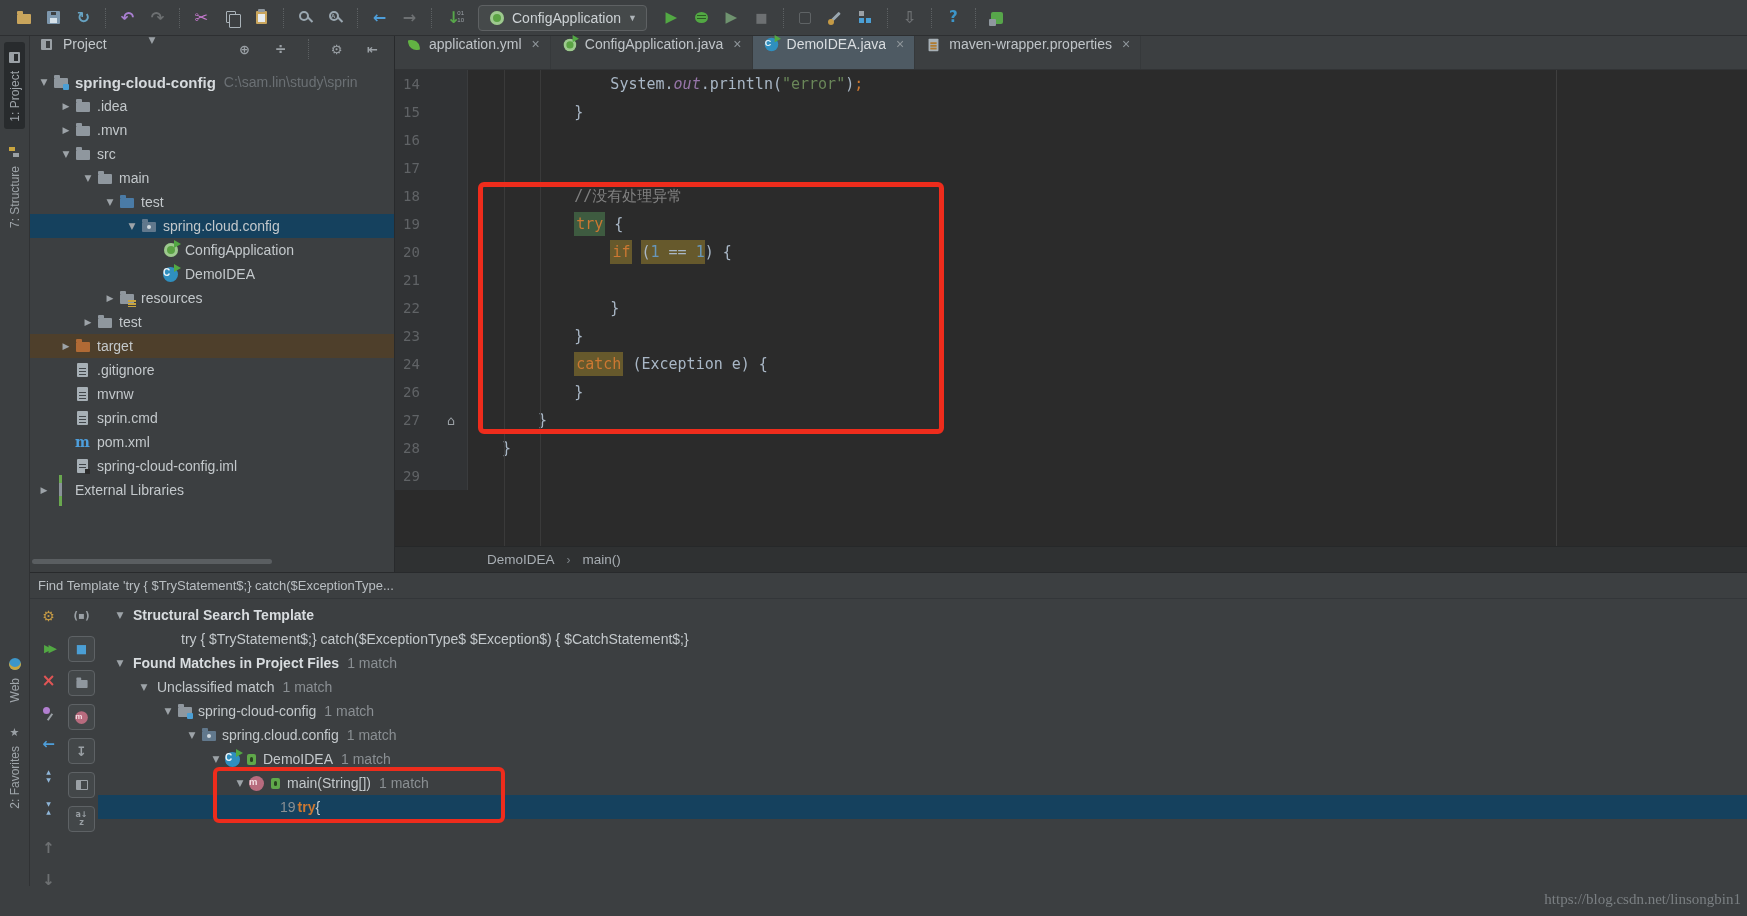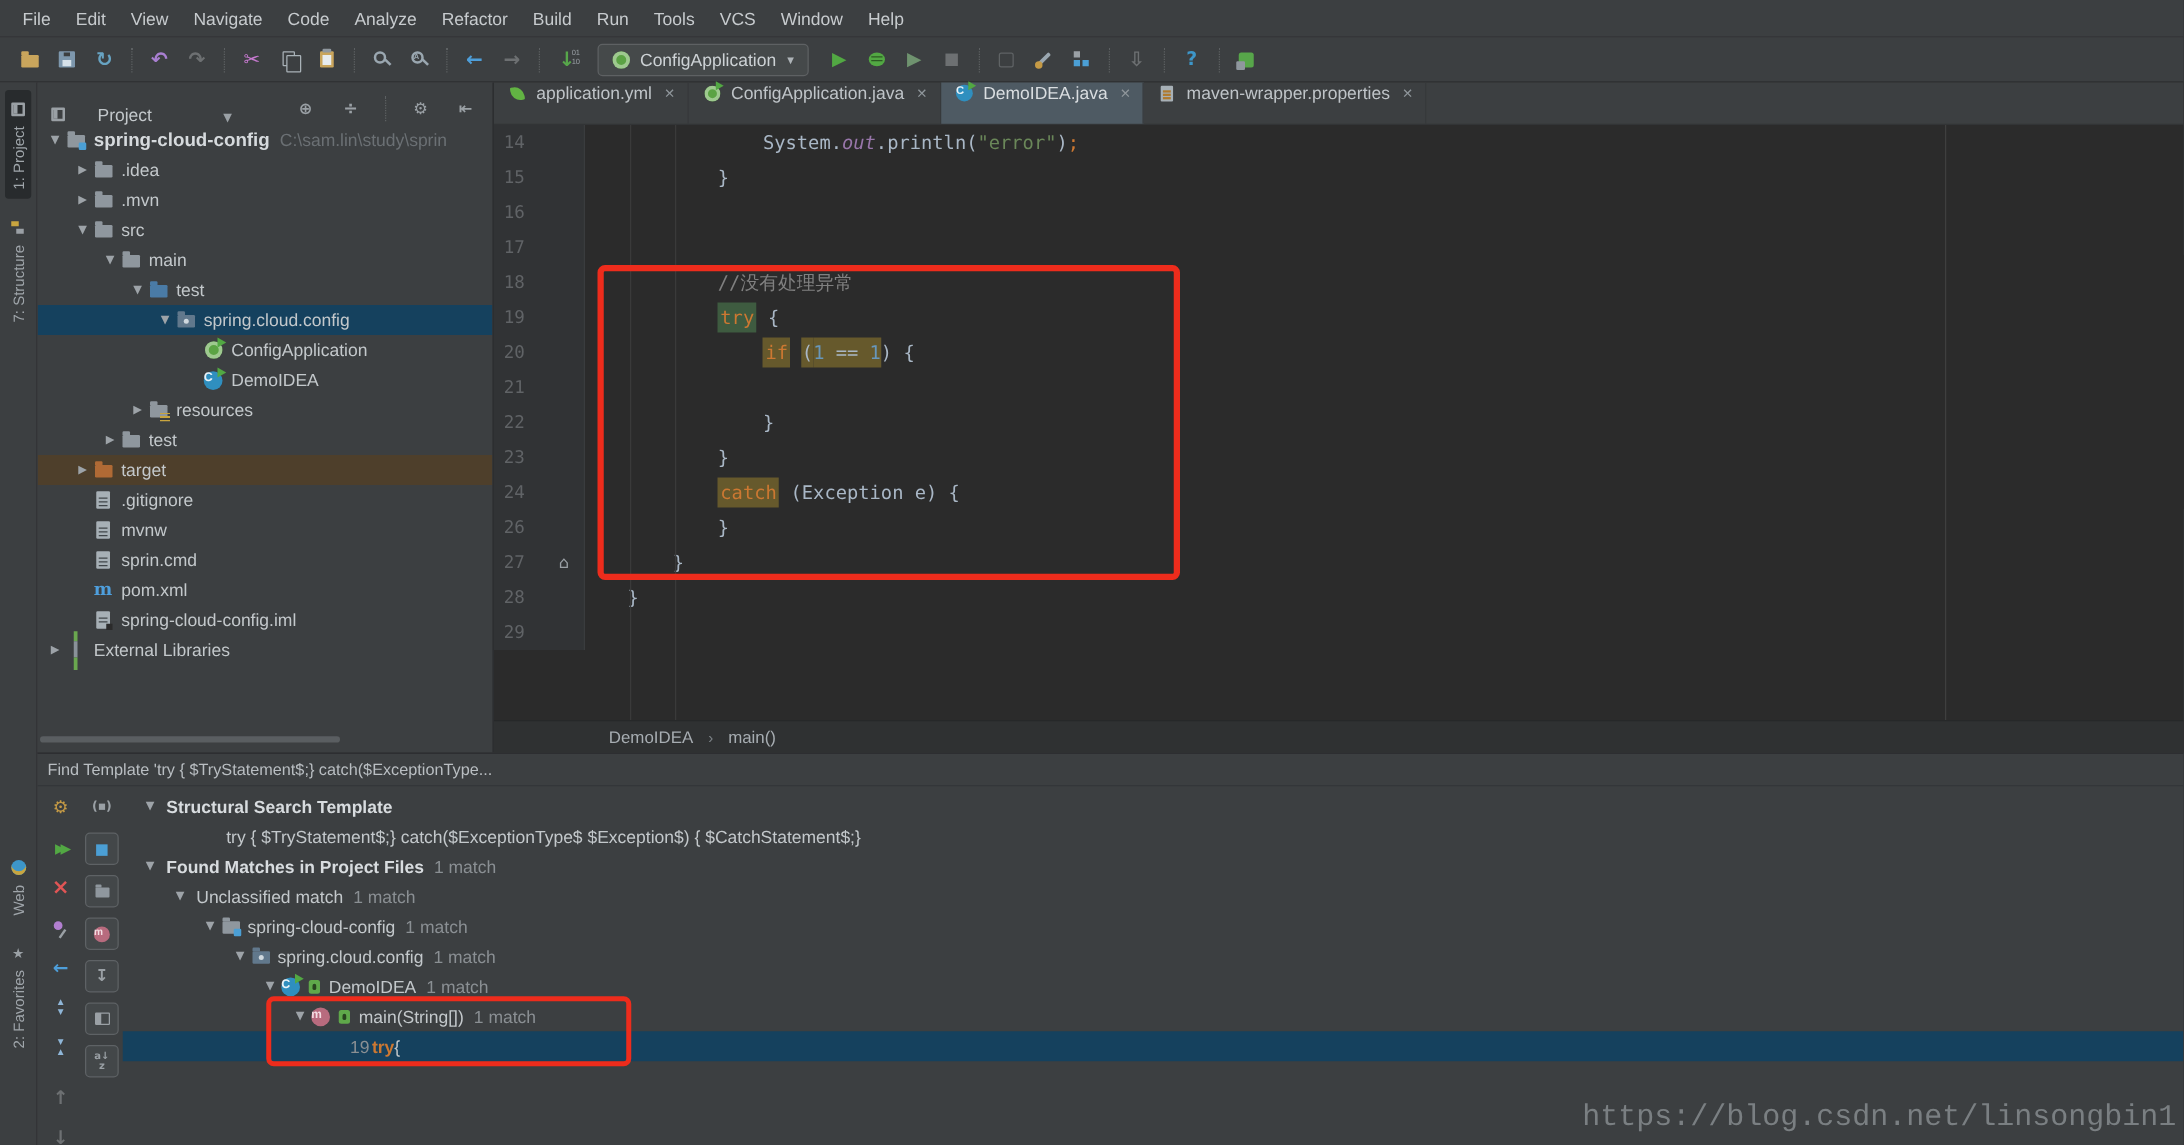--- a/index.html
+++ b/index.html
@@ -31,21 +31,21 @@
   .stripe-item.active{background:#282b2d}
   .stripe-label{writing-mode:vertical-rl;transform:rotate(180deg);font-size:12px;color:#9fa5aa}
   .stripe-spacer{flex:1}
   .stripe-bottom{margin-bottom:56px;display:flex;flex-direction:column;align-items:center}
 
   #content{flex:1;display:flex;flex-direction:column;min-width:0}
   #main-row{display:flex;height:536px;min-width:0}
 
   
   #project-panel{width:365px;flex:none;background:var(--panel-bg);border-right:1px solid #282a2c;display:flex;flex-direction:column;position:relative;overflow:hidden}
-  #pp-header{height:34px;display:flex;align-items:flex-end;padding:0 8px;gap:23px;color:#c3c8cb}
+  #pp-header{height:34px;display:flex;align-items:flex-start;padding:0 8px;gap:8px;color:#c3c8cb}
   #pp-header .hicons{margin-left:auto;display:flex;align-items:center;gap:9px}
   #pp-header .dd{font-size:9px;color:#9aa0a5;margin-left:34px}
   #project-tree{flex:1;overflow:hidden}
   .trow{height:24px;display:flex;align-items:center;white-space:nowrap;cursor:default}
   .trow.sel{background:var(--selection,#15415e)}
   .trow.trg{background:var(--target-row,#4e3f2b)}
   .arr{width:16px;font-size:9px;color:#9da3a8;text-align:center;flex:none;font-family:"DejaVu Sans",sans-serif}
   .lbl{margin-left:6px;color:#c3c8cb}
   .lbl.b{font-weight:bold;color:#d6dadd;font-size:15px}
   .path{margin-left:8px;color:var(--path-gray,#6b7074)}
@@ -90,21 +90,21 @@
   .brow{height:24px;display:flex;align-items:center;white-space:nowrap;cursor:default}
   .brow.sel{background:var(--selection)}
   .brow .lbl{margin-left:5px}
   .brow .lbl.b{font-weight:bold;color:#d8dcdf;font-size:14px}
   .brow .lck{margin-left:4px}
   .seg-ln{color:#8a8f93;margin-right:2px}
   .seg-kw{color:var(--keyword);font-weight:bold}
   .seg-pl{color:#c3c8cb}
   #redrect2{position:absolute;left:183px;top:168px;width:292px;height:56px;border:4px solid var(--annotation-red);border-radius:6px;pointer-events:none}
 
-  #watermark{position:absolute;right:6px;bottom:8px;font-family:Liberation Mono, monospace;font-size:24px;color:var(--watermark,#7a7f82)}
+  #watermark{position:absolute;right:6px;bottom:8px;font-family:Liberation Serif, serif;font-size:15px;color:var(--watermark,#7a7f82)}
 
   
   .fb{width:14px;height:10px;background:var(--fc,#8f979e);border-radius:1px;position:relative;margin-top:2px}
   .fb:before{content:"";position:absolute;top:-3px;left:0;width:6px;height:3px;background:var(--fc,#8f979e);border-radius:1px 1px 0 0}
   .pdot{position:absolute;width:4px;height:4px;border-radius:50%;background:#cfd8de;left:50%;top:58%;transform:translate(-50%,-50%)}
   .psq{position:absolute;right:0;bottom:1px;width:6px;height:6px;background:#4b9fd5;border-radius:1px}
   .rl{position:absolute;right:-1px;bottom:0;width:8px;height:7px;background:repeating-linear-gradient(#c9a53f 0 1.5px,transparent 1.5px 3px)}
   .fil{width:11px;height:14px;background:#a7b0b6;border-radius:1px;position:relative;padding-top:3px}
   .fil u{height:1.5px;background:#41464a;margin:1.5px 2px 0}
   .fil.or u{background:#b07a2e}
@@ -157,35 +157,20 @@
   .pinh{width:7px;height:7px;border-radius:50%;background:#b27fd0;margin:-4px 0 0 -4px}
   .pins{position:absolute;left:9px;top:9px;width:2px;height:8px;background:#9aa0a5;transform:rotate(35deg)}
   .ud{font-size:6px;line-height:1.3;color:#8fb6d8;text-align:center;font-family:"DejaVu Sans",sans-serif}
   .lay{width:12px;height:10px;border:1.5px solid #9aa0a5;border-left-width:5px;border-radius:1px}
 </style>
 </head>
 <body>
 
 <div id="app">
 
-  <div id="menubar">
-      <div class="menu-item">File</div>
-      <div class="menu-item">Edit</div>
-      <div class="menu-item">View</div>
-      <div class="menu-item">Navigate</div>
-      <div class="menu-item">Code</div>
-      <div class="menu-item">Analyze</div>
-      <div class="menu-item">Refactor</div>
-      <div class="menu-item">Build</div>
-      <div class="menu-item">Run</div>
-      <div class="menu-item">Tools</div>
-      <div class="menu-item">VCS</div>
-      <div class="menu-item">Window</div>
-      <div class="menu-item">Help</div>
-    </div>
 
   <div id="toolbar">
     <div id="tb-left" style="display:flex;align-items:center;gap:3px">
         <div class="tbtn">
           <span class="ico">
             <b class="fb" style="--fc:#c9a55c"></b>
           </span>
         </div>
         <div class="tbtn">
           <span class="ico">

